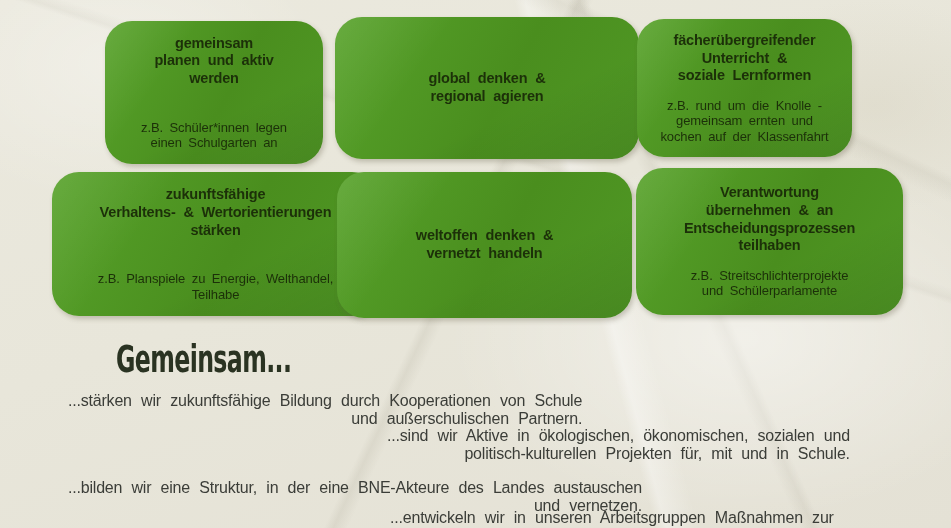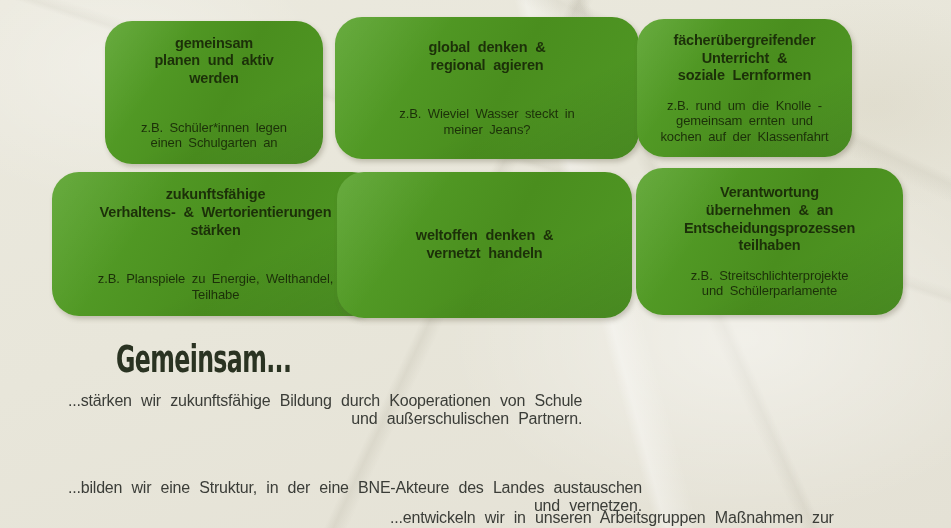--- a/index.html
+++ b/index.html
@@ -98,22 +98,20 @@
     <div class="card-title">gemeinsam
 planen und aktiv
 werden</div>
     <div class="card-example">z.B. Schüler*innen legen
 einen Schulgarten an</div>
   </div>
 
   <div class="card c2">
     <div class="card-title">global denken &amp;
 regional agieren</div>
-    <div class="card-example">z.B. Wieviel Wasser steckt in
-meiner Jeans?</div>
   </div>
 
   <div class="card c3">
     <div class="card-title">fächerübergreifender
 Unterricht &amp;
 soziale Lernformen</div>
     <div class="card-example">z.B. rund um die Knolle -
 gemeinsam ernten und
 kochen auf der Klassenfahrt</div>
   </div>
@@ -137,17 +135,19 @@
 Entscheidungsprozessen
 teilhaben</div>
     <div class="card-example">z.B. Streitschlichterprojekte
 und Schülerparlamente</div>
   </div>
 
   <h1 class="heading">Gemeinsam...</h1>
 
   <p class="para p1">...stärken wir zukunftsfähige Bildung durch Kooperationen von Schule
 und außerschulischen Partnern.</p>
+  <p class="para p2">...sind wir Aktive in ökologischen, ökonomischen, sozialen und
+politisch-kulturellen Projekten für, mit und in Schule.</p>
   <p class="para p3">...bilden wir eine Struktur, in der eine BNE-Akteure des Landes austauschen
 und vernetzen.</p>
   <p class="para p4">...entwickeln wir in unseren Arbeitsgruppen Maßnahmen zur</p>
 
 </div>
 
 </body></html>

